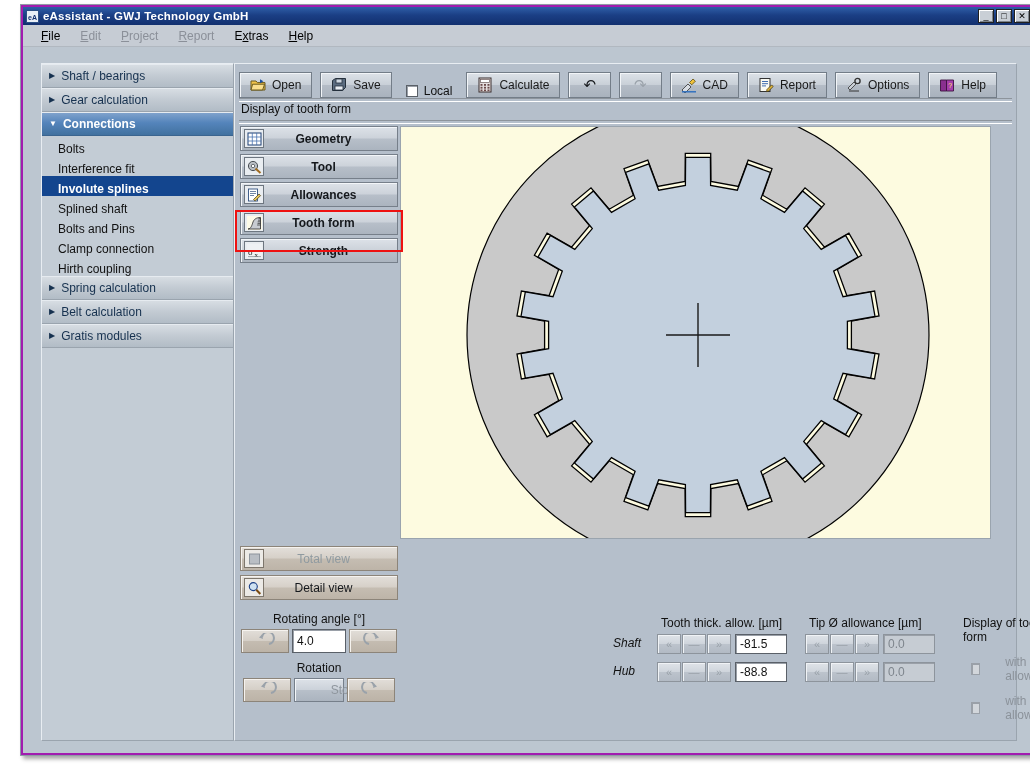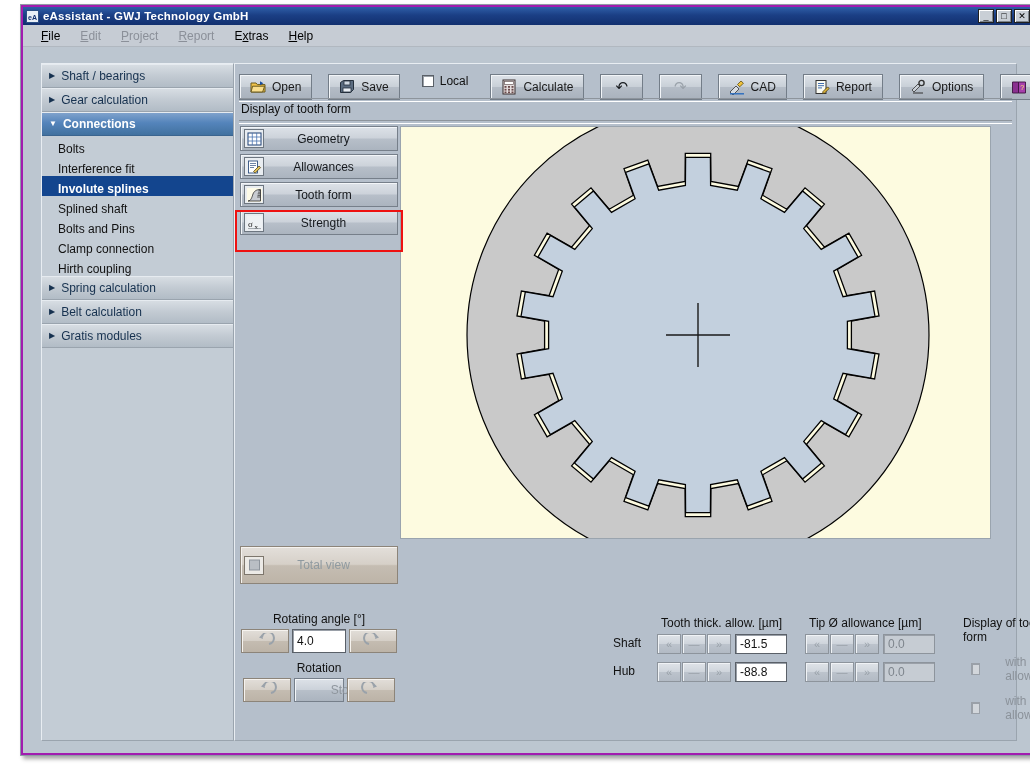--- a/index.html
+++ b/index.html
@@ -88,23 +88,22 @@
   .content{
     position:absolute;left:211px;top:16px;right:16px;bottom:12px;
     background:#b5bfcb;
     border:1px solid #9aa4ae;border-top-color:#e8edf2;border-left-color:#e8edf2;
     box-sizing:border-box;
   }
 
   
   .toolbar{
     position:absolute;left:2px;top:2px;right:2px;height:32px;
-    display:flex;align-items:flex-start;gap:16px;padding-left:2px;
+    display:flex;align-items:flex-end;gap:8px;padding-left:2px;
     box-sizing:border-box;
-    margin-top:8px;
   }
   .tbtn{
     height:26px;display:flex;align-items:center;gap:6px;
     padding:0 10px;
     background:linear-gradient(to bottom,#dde2e8 0%,#c9d0d8 48%,#b4bcc6 52%,#a9b2bd 100%);
     border:1px solid #737d88;
     box-shadow:inset 1px 1px 0 #f2f5f8;
     font-size:12px;color:#1a1a1a;white-space:nowrap;box-sizing:border-box;
   }
   .tbtn.narrow{padding:0 14px;justify-content:center;}
@@ -132,26 +131,26 @@
     height:25px;margin-bottom:3px;display:flex;align-items:center;
     background:linear-gradient(to bottom,#dde2e8 0%,#ccd2da 48%,#b7bfc9 52%,#abb4bf 100%);
     border:1px solid #767f8a;box-shadow:inset 1px 1px 0 #f3f6f9;
     font-size:12px;color:#15181c;box-sizing:border-box;position:relative;
   }
   .tabbtn .tic{
     width:20px;height:19px;margin-left:3px;margin-right:2px;
     background:#e9edf1;border:1px solid #6d7680;box-sizing:border-box;
     display:flex;align-items:center;justify-content:center;
   }
-  .tabbtn .tlab{flex:1;text-align:center;padding-right:16px;}
+  .tabbtn .tlab{flex:1;text-align:center;padding-right:16px;font-weight:bold;}
 
   
   .viewbtns{position:absolute;left:5px;top:482px;width:158px;}
   .vbtn{
-    height:38px;margin-bottom:4px;display:flex;align-items:center;
+    height:25px;margin-bottom:4px;display:flex;align-items:center;
     background:linear-gradient(to bottom,#e3dfda 0%,#d6d0c8 48%,#c5bdb2 52%,#bdb4a8 100%);
     border:1px solid #8c8479;box-shadow:inset 1px 1px 0 #f6f3ef;
     font-size:12px;color:#15181c;box-sizing:border-box;
   }
   .vbtn.disabled{color:#8f9aa0;}
   .vbtn .tic{
     width:20px;height:19px;margin-left:3px;margin-right:2px;
     background:#eceae6;border:1px solid #7d766c;box-sizing:border-box;
     display:flex;align-items:center;justify-content:center;
   }
@@ -175,21 +174,21 @@
   .rinput{
     width:54px;height:24px;background:#ffffff;border:1px solid #5a6068;
     box-shadow:inset 1px 1px 0 #9aa0a8;
     font-size:12px;color:#111;padding-left:4px;line-height:22px;
     box-sizing:border-box;text-align:left;
   }
 
   
   .allow{position:absolute;left:378px;top:552px;}
   .allow .hdr{font-size:12px;color:#111;position:absolute;white-space:nowrap;}
-  .rowlab{position:absolute;font-size:12px;color:#111;}
+  .rowlab{position:absolute;font-size:12px;color:#111;font-style:italic;}
   .spin{
     position:absolute;display:flex;gap:1px;
   }
   .sbtn{
     width:24px;height:20px;
     background:linear-gradient(to bottom,#dfe3e8 0%,#cfd5dc 48%,#bcc3cc 52%,#b2bac4 100%);
     border:1px solid #8d949c;box-shadow:inset 1px 1px 0 #f0f3f6;
     display:flex;align-items:center;justify-content:center;
     font-size:11px;color:#9aa2aa;box-sizing:border-box;
   }
@@ -403,20 +402,30 @@
             <svg width="15" height="14" viewBox="0 0 15 14">
               <rect x="1" y="1" width="13" height="12" fill="#fff" stroke="#1d3f73" stroke-width="1"></rect>
               <g stroke="#4a73b0" stroke-width=".8">
                   <path d="M5.3 1v12M9.7 1v12M1 5h13M1 9h13"></path>
                 </g>
             </svg>
           </span>
           <span class="tlab">Geometry</span>
         </div>
 
+        <div class="tabbtn">
+          <span class="tic">
+            <svg width="15" height="14" viewBox="0 0 15 14">
+              <circle cx="6" cy="6" r="4.6" fill="#b9bec4" stroke="#3a3f45" stroke-width=".9"></circle>
+              <circle cx="6" cy="6" r="1.7" fill="#fff" stroke="#3a3f45" stroke-width=".7"></circle>
+              <path d="M8.5 8.5l5 4.5" stroke="#a06a1e" stroke-width="2"></path>
+            </svg>
+          </span>
+          <span class="tlab">Tool</span>
+        </div>
 
         <div class="tabbtn">
           <span class="tic">
             <svg width="15" height="14" viewBox="0 0 15 14">
               <rect x="1.5" y="1" width="9" height="12" fill="#fff" stroke="#30507f" stroke-width=".9"></rect>
               <g stroke="#30507f" stroke-width=".7">
                   <path d="M3 3.5h6M3 5.5h6M3 7.5h4"></path>
                 </g>
               <path d="M6.5 11.5l5.5-5.5 1.6 1.6-5.5 5.5z" fill="#e2c25a" stroke="#4a3c10" stroke-width=".7"></path>
             </svg>
@@ -451,20 +460,29 @@
       </div>
 
       <div class="viewbtns">
         <div class="vbtn disabled">
           <span class="tic">
             <svg width="15" height="14" viewBox="0 0 15 14">
               <rect x="2.5" y="2" width="10" height="10" fill="#b9bec4" stroke="#8d949c" stroke-width="1"></rect>
             </svg>
           </span>
           <span class="tlab">Total view</span>
+        </div>
+        <div class="vbtn">
+          <span class="tic">
+            <svg width="15" height="14" viewBox="0 0 15 14">
+              <circle cx="6.3" cy="5.6" r="4" fill="#cfe2f2" stroke="#1b3f85" stroke-width="1.1"></circle>
+              <path d="M9.3 8.8l4 4.2" stroke="#7a4a10" stroke-width="2"></path>
+            </svg>
+          </span>
+          <span class="tlab">Detail view</span>
         </div>
       </div>
 
       <div class="rotgrp">
         <div class="grp-label">Rotating angle [°]</div>
         <div class="rotrow">
           <div class="rbtn">
             <svg width="20" height="16" viewBox="0 0 20 16">
               <path d="M14 11 A6 6 0 1 0 7 4.2" fill="none" stroke="#9aa2aa" stroke-width="2"></path>
               <path d="M7 1.4 L4 4.4 L8 6 Z" fill="#9aa2aa"></path>

